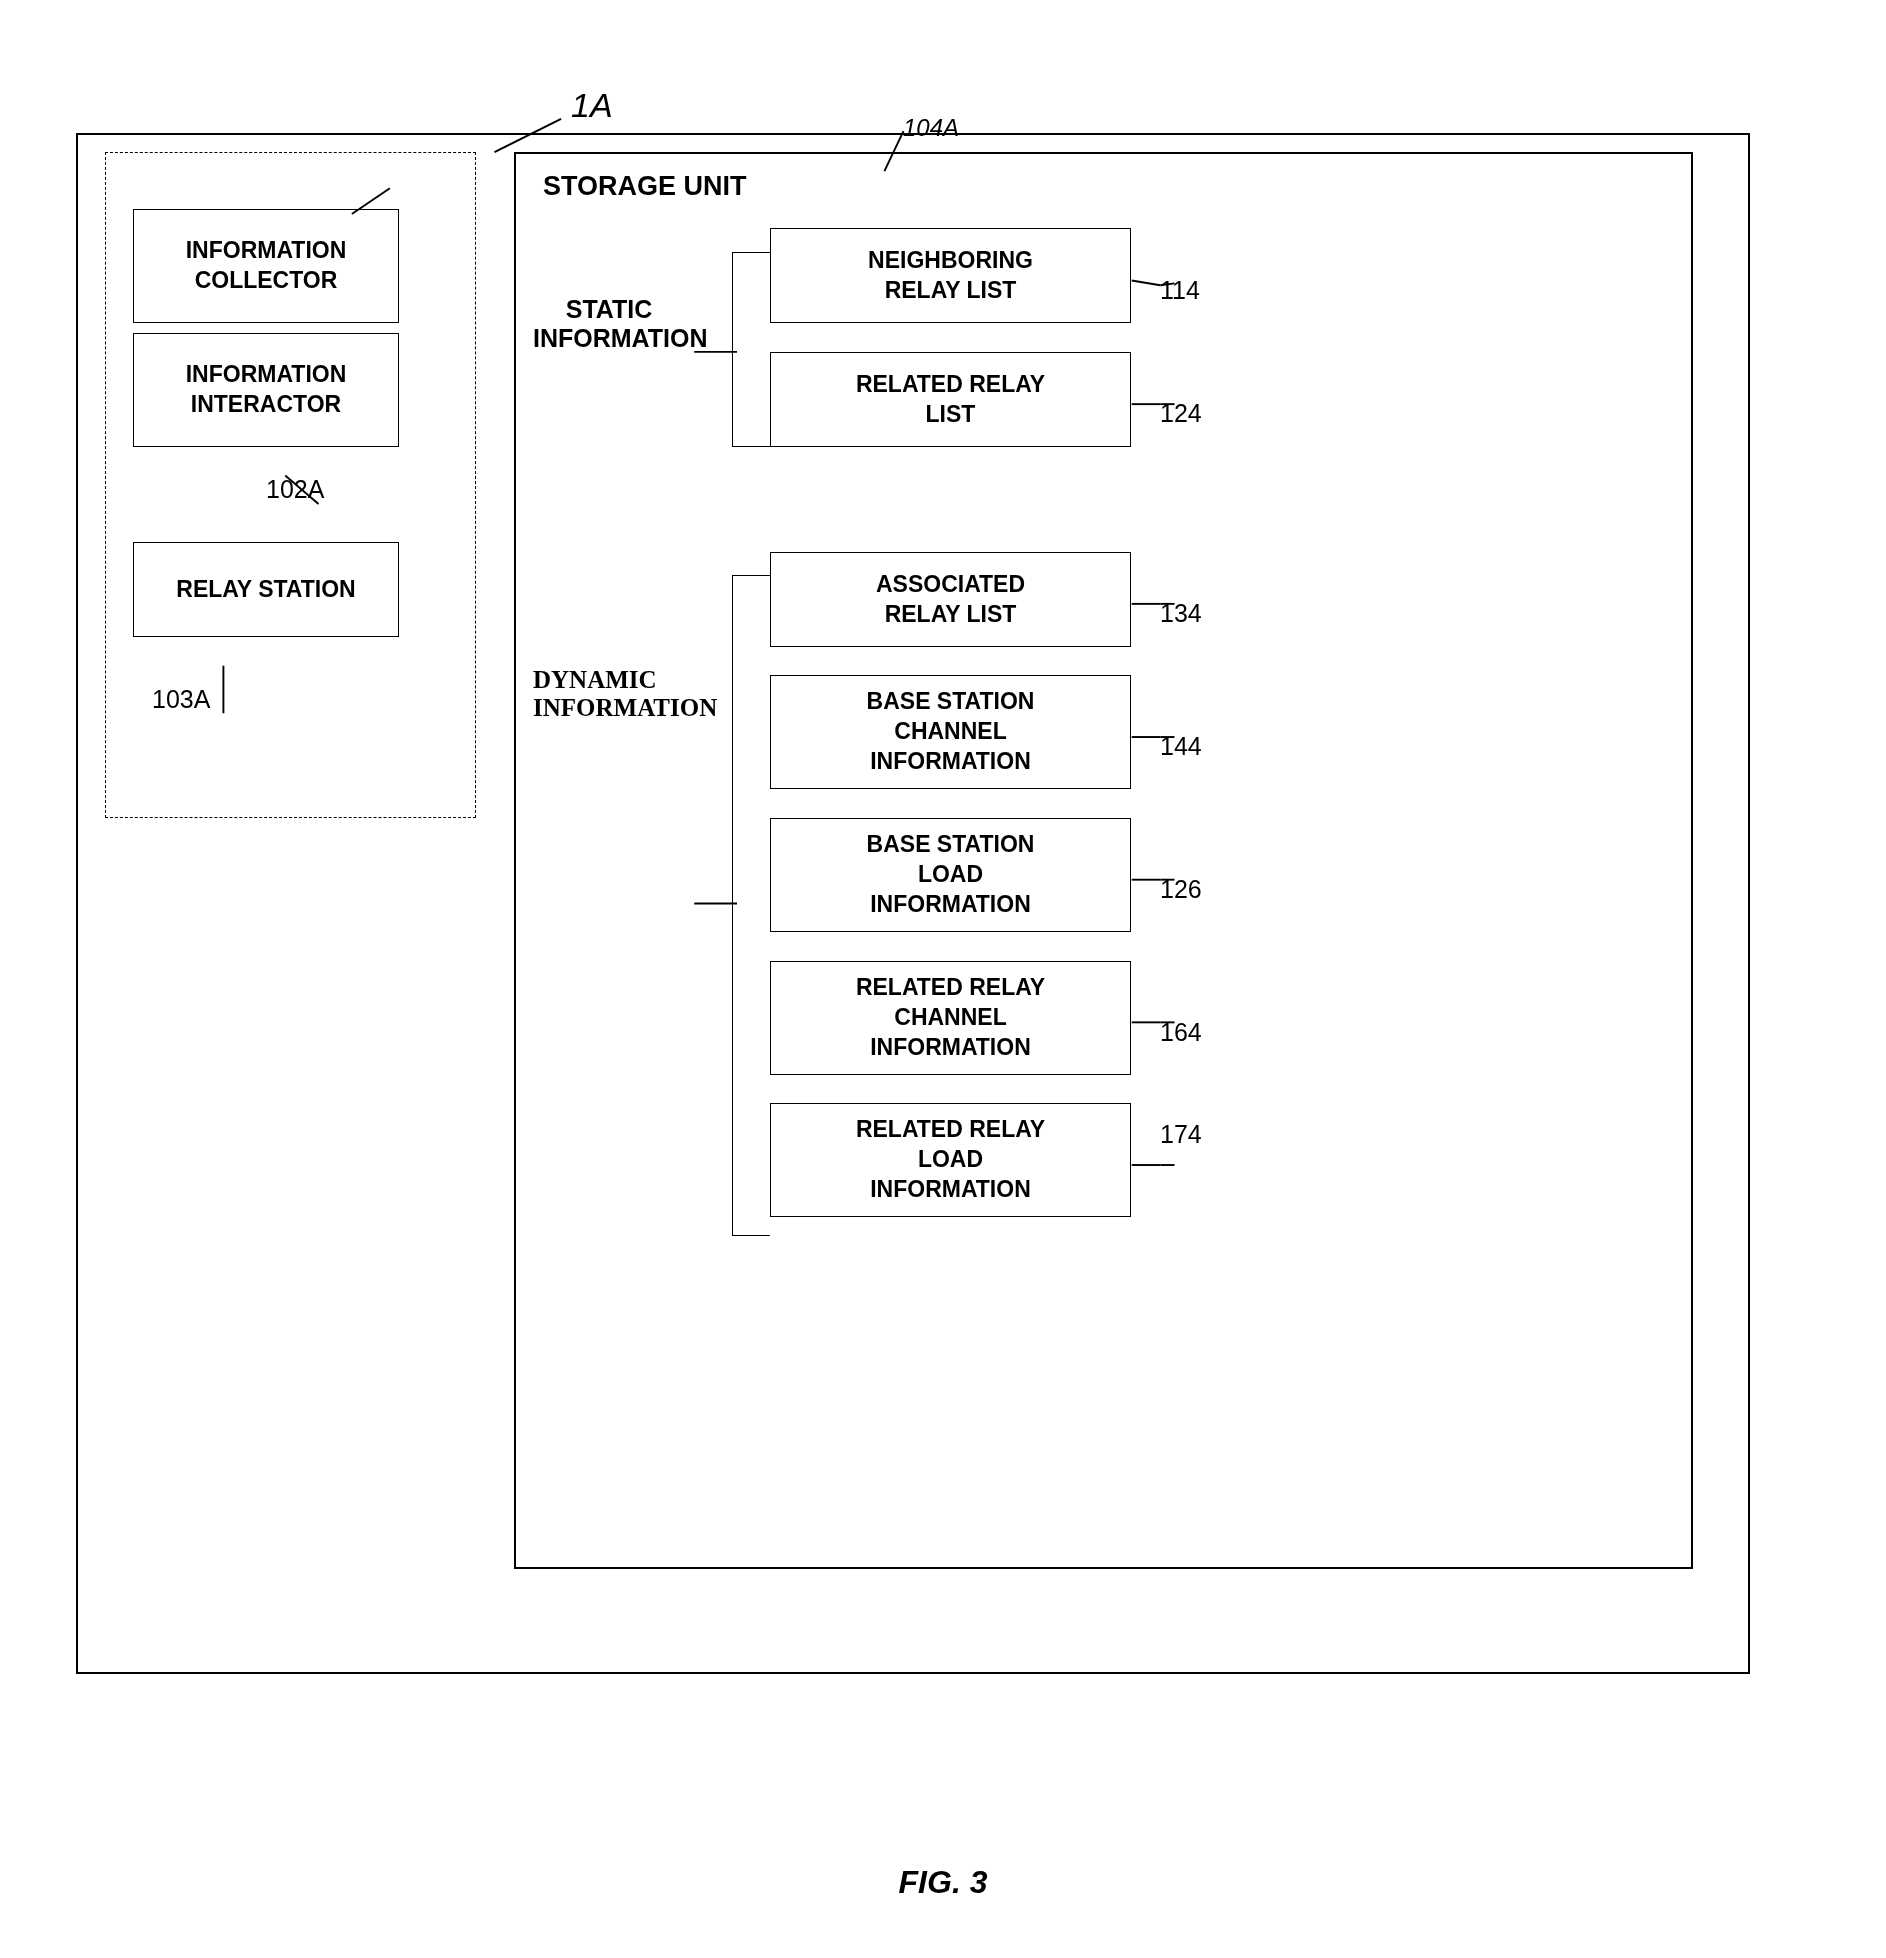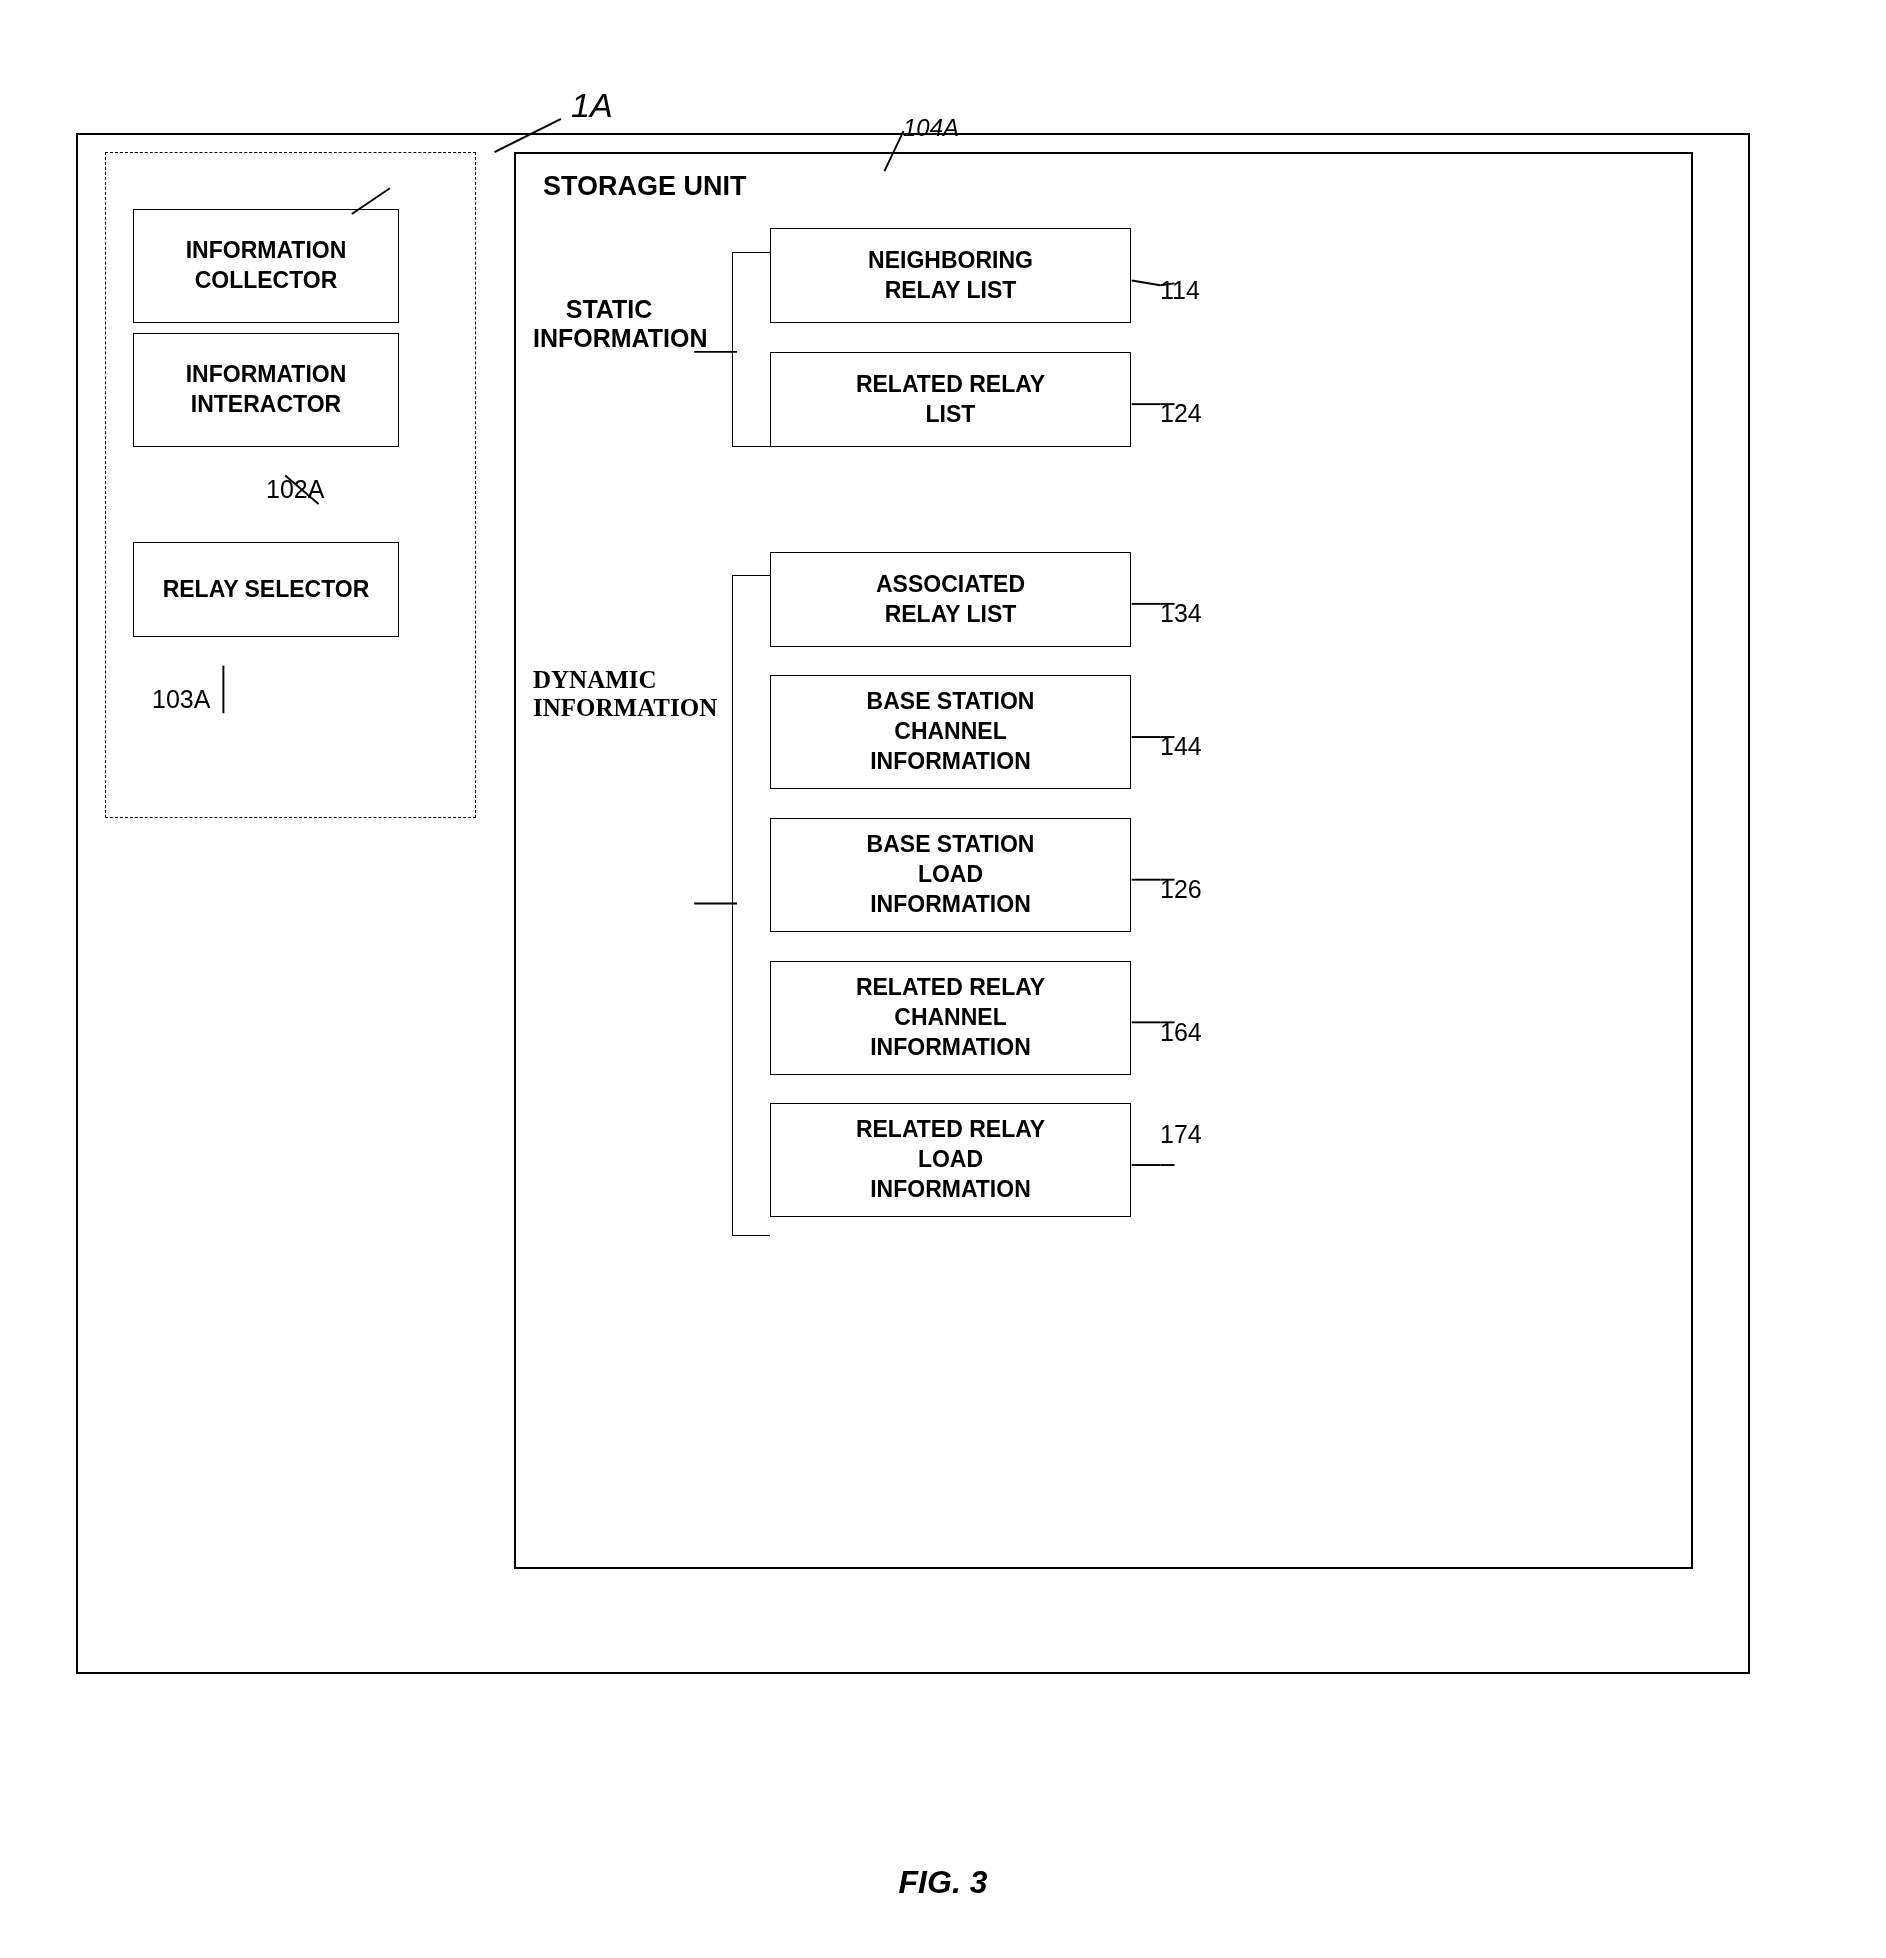--- a/index.html
+++ b/index.html
@@ -274,21 +274,21 @@
   </div>
 
   <div class="info-interactor-box">
     <span class="box-text" style="white-space:pre-line;">INFORMATION
 INTERACTOR</span>
   </div>
 
   <div class="label-102a">102A</div>
 
   <div class="relay-selector-box">
-    <span class="box-text">RELAY SELECTOR</span>
+    <span class="box-text">RELAY STATION</span>
   </div>
 
   <div class="label-103a">103A</div>
 
   <div class="label-104a">104A</div>
 
   <div class="storage-box"></div>
 
   <div class="storage-label" style="font-size:27px;font-weight:bold;margin-left:10px;">STORAGE UNIT</div>
 

